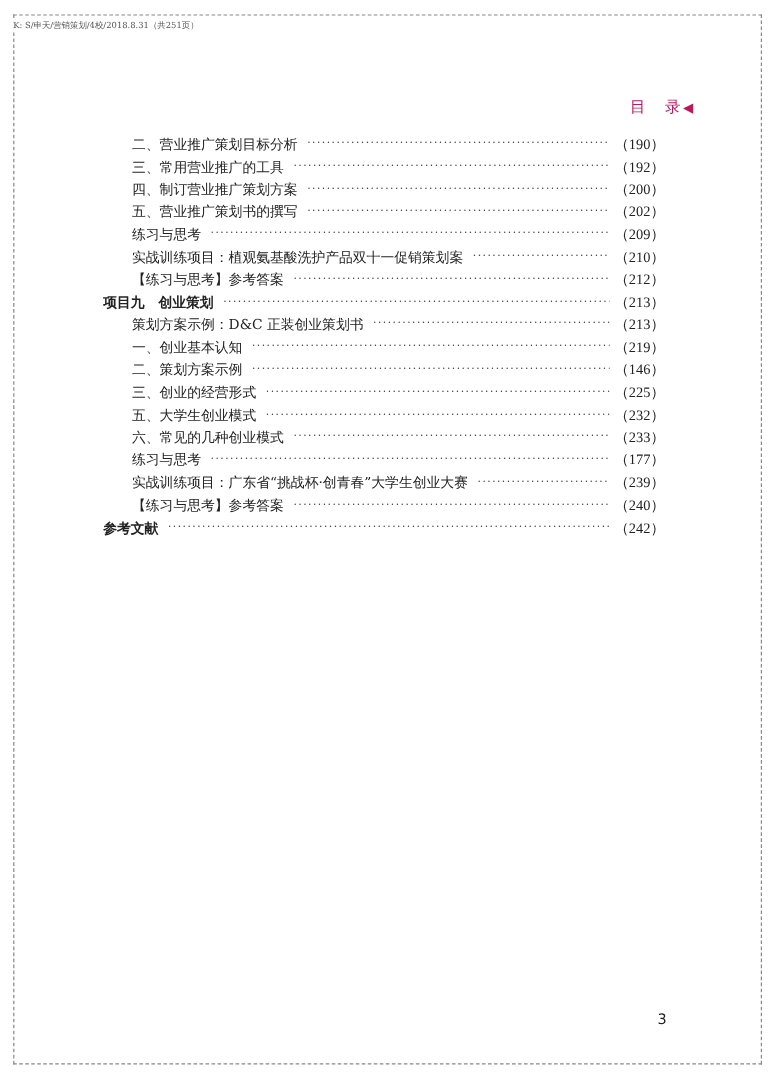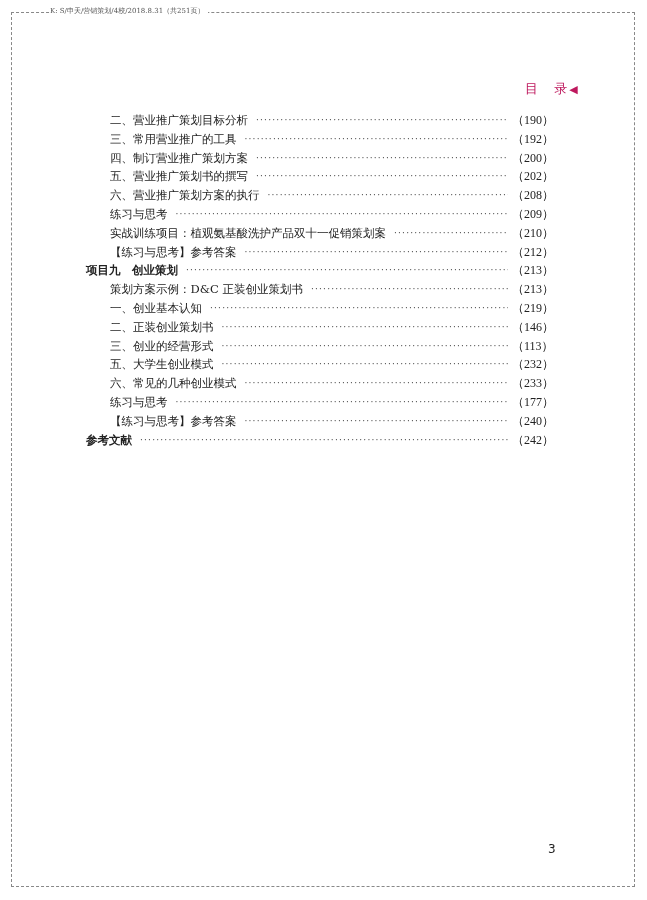--- a/index.html
+++ b/index.html
@@ -1,21 +1,21 @@
 <!DOCTYPE html>
 <html><head>
 <meta charset="utf-8">
 <style>
   html, body { margin: 0; padding: 0; background: #ffffff; }
   body { width: 647px; height: 900px; position: relative; overflow: hidden;
          font-family: "DejaVu Serif", "Liberation Serif", serif; color: #222; }
   .frame { position: absolute; left: 11px; top: 12px; width: 624px; height: 875px;
            border: 1px dashed #888; box-sizing: border-box; }
-  .print-mark { position: absolute; left: 11px; top: 6px; font-size: 7px; color: #555;
-                background: #fff; padding-right: 4px; white-space: nowrap; letter-spacing: 0; margin-left: 39px; }
+  .print-mark { position: absolute; left: 11px; top: 16px; font-size: 7px; color: #555;
+                background: #fff; padding-right: 4px; white-space: nowrap; letter-spacing: 0; }
   .running-head { position: absolute; top: 80px; left: 525px; font-size: 13px; color: #be185d;
                   font-family: "DejaVu Sans", sans-serif; letter-spacing: 6px; white-space: nowrap; }
   .running-head .tri { letter-spacing: 0; margin-left: -4px; font-size: 11px; }
   .toc { position: absolute; top: 111px; left: 86px; width: 460px; }
   .row { display: flex; align-items: center; height: 18.8px; font-size: 11.5px; line-height: 18.8px; }
   .row.sub { padding-left: 24px; }
   .row.top { font-weight: bold; font-family: "DejaVu Sans", sans-serif; font-size: 11.5px; }
   .row .t { white-space: nowrap; }
   .row .leader { flex: 1; overflow: hidden; white-space: nowrap; margin: 0 4px 0 8px;
                  color: #444; font-weight: normal; font-family: "DejaVu Serif", serif; font-size: 9px;
@@ -50,25 +50,20 @@
       <span class="t">四、制订营业推广策划方案</span>
       <span class="leader"></span>
       <span class="pg">（200）</span>
     </div>
   <div class="row sub">
       <span class="t">五、营业推广策划书的撰写</span>
       <span class="leader"></span>
       <span class="pg">（202）</span>
     </div>
   <div class="row sub">
-      <span class="t">六、营业推广策划方案的执行</span>
-      <span class="leader"></span>
-      <span class="pg">（208）</span>
-    </div>
-  <div class="row sub">
       <span class="t">练习与思考</span>
       <span class="leader"></span>
       <span class="pg">（209）</span>
     </div>
   <div class="row sub">
       <span class="t">实战训练项目：植观氨基酸洗护产品双十一促销策划案</span>
       <span class="leader"></span>
       <span class="pg">（210）</span>
     </div>
   <div class="row sub">
@@ -85,45 +80,50 @@
       <span class="t">策划方案示例：D&amp;C 正装创业策划书</span>
       <span class="leader"></span>
       <span class="pg">（213）</span>
     </div>
   <div class="row sub">
       <span class="t">一、创业基本认知</span>
       <span class="leader"></span>
       <span class="pg">（219）</span>
     </div>
   <div class="row sub">
-      <span class="t">二、正装创业策划书</span>
+      <span class="t">二、策划方案示例</span>
       <span class="leader"></span>
       <span class="pg">（146）</span>
     </div>
   <div class="row sub">
       <span class="t">三、创业的经营形式</span>
       <span class="leader"></span>
-      <span class="pg">（113）</span>
+      <span class="pg">（225）</span>
     </div>
   <div class="row sub">
       <span class="t">五、大学生创业模式</span>
       <span class="leader"></span>
       <span class="pg">（232）</span>
     </div>
   <div class="row sub">
       <span class="t">六、常见的几种创业模式</span>
       <span class="leader"></span>
       <span class="pg">（233）</span>
     </div>
   <div class="row sub">
       <span class="t">练习与思考</span>
       <span class="leader"></span>
       <span class="pg">（177）</span>
     </div>
   <div class="row sub">
+      <span class="t">实战训练项目：广东省“挑战杯·创青春”大学生创业大赛</span>
+      <span class="leader"></span>
+      <span class="pg">（239）</span>
+    </div>
+  <div class="row sub">
       <span class="t">【练习与思考】参考答案</span>
       <span class="leader"></span>
       <span class="pg">（240）</span>
     </div>
   <div class="row top">
       <span class="t">参考文献</span>
       <span class="leader"></span>
       <span class="pg">（242）</span>
     </div>
 </div>

